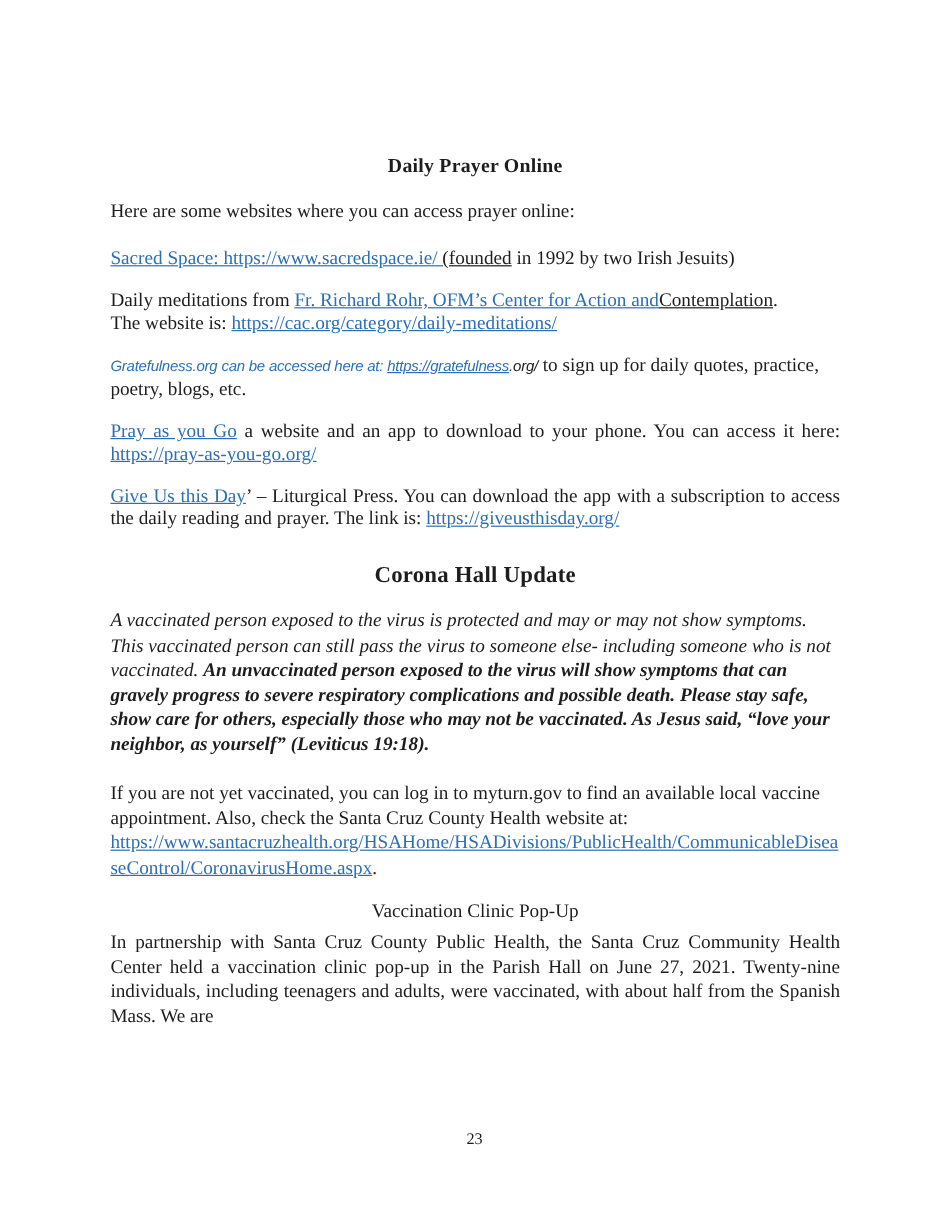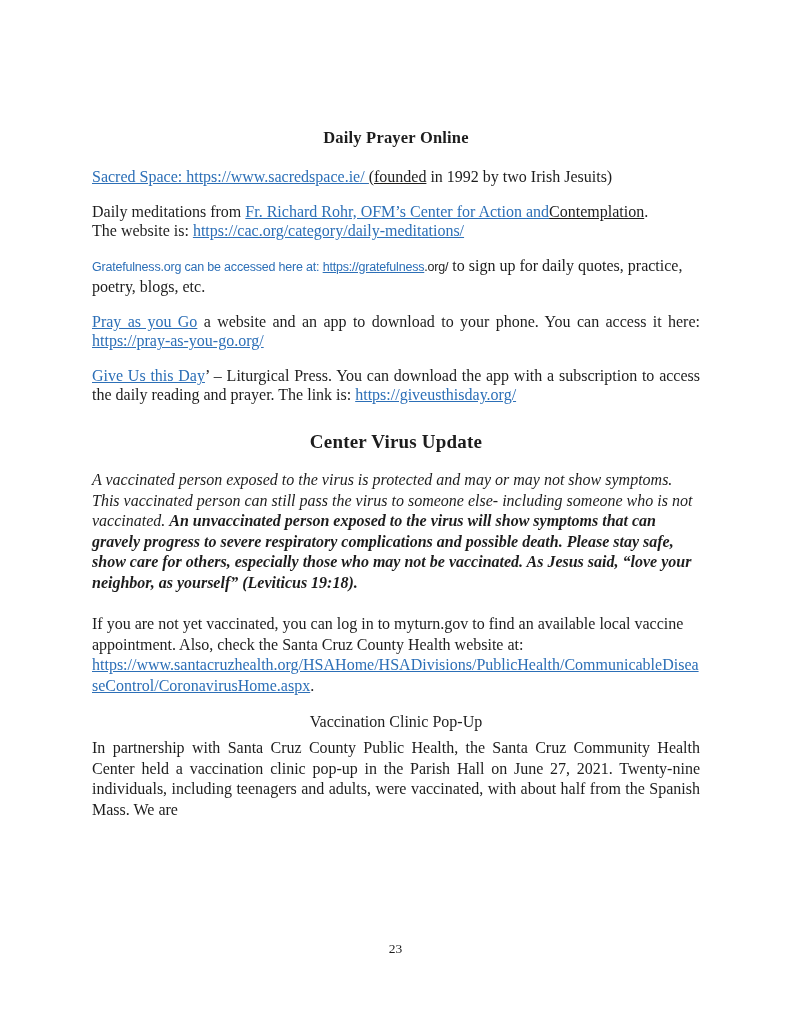--- a/index.html
+++ b/index.html
@@ -14,21 +14,21 @@
   .doc-title {
     font-size:16.5px; font-weight:700; text-align:center;
     line-height:20px; margin:0 0 19px; letter-spacing:.2px;
   }
   .intro { line-height:19px; margin:0 0 20px; }
   .item  { line-height:19px; margin:0 0 16px; }
   .justify-full { text-align:justify; text-align-last:justify; }
   .justify { text-align:justify; }
   a.link { color:var(--link-color); text-decoration:underline; cursor:pointer; }
   .u-black { text-decoration:underline; }
-  .cond { font-family:"Liberation Sans", sans-serif; font-size:12.5px; letter-spacing:-0.2px; }
+  .cond { font-family:"Liberation Sans", sans-serif; font-size:12.5px; letter-spacing:-0.2px;font-style:italic; }
   .cond-blue { color:var(--link-color); }
   a.link.cond { font-size:12.5px; letter-spacing:-0.2px; font-family:"Liberation Sans", sans-serif; }
   .section-title {
     font-size:19px; font-weight:700; text-align:center;
     line-height:23px; margin:26px 0 17px; letter-spacing:.2px;
   }
   .para { line-height:20.5px; margin:0 0 21px; }
   .para-tight { line-height:20.5px; margin:0 0 16px; }
   .italic-run { font-style:italic; }
   .bold-italic-run { font-style:italic; font-weight:700; }
@@ -43,32 +43,33 @@
     text-align:center; font-size:13.5px; line-height:16px;
   }
 </style>
 </head>
 <body>
 
 <div class="page">
 
   <h1 class="doc-title">Daily Prayer Online</h1>
 
+  <p class="intro">Here are some websites where you can access prayer online:</p>
 
   <p class="item"><a class="link">Sacred Space: https://www.sacredspace.ie/ </a><span class="u-black">(founded</span><span> in 1992 by two Irish Jesuits)</span></p>
 
   <p class="item"><span>Daily meditations from </span><a class="link">Fr. Richard Rohr, OFM’s Center for Action and</a><span class="u-black">Contemplation</span><span>.</span><br><span>The website is: </span><a class="link">https://cac.org/category/daily-meditations/</a></p>
 
   <p class="item"><span class="cond cond-blue">Gratefulness.org can be accessed here at: </span><a class="link cond">https://gratefulness</a><span class="cond">.org/</span><span> to sign up for daily quotes, practice, poetry, blogs, etc.</span></p>
 
   <p class="item justify-full"><a class="link">Pray as you Go</a><span> a website and an app to download to your phone. You can access it here:</span><br><a class="link">https://pray-as-you-go.org/</a></p>
 
   <p class="item justify"><a class="link">Give Us this Day</a><span>’ – Liturgical Press. You can download the app with a subscription to access the daily reading and prayer. The link is: </span><a class="link">https://giveusthisday.org/</a></p>
 
-  <h2 class="section-title">Center Virus Update</h2>
+  <h2 class="section-title">Corona Hall Update</h2>
 
 
   <p class="para"><span class="italic-run">A vaccinated person exposed to the virus is protected and may or may not show symptoms. This vaccinated person can still pass the virus to someone else- including someone who is not vaccinated. </span><span class="bold-italic-run">An unvaccinated person exposed to the virus will show symptoms that can gravely progress to severe respiratory complications and possible death. Please stay safe, show care for others, especially those who may not be vaccinated. As Jesus said, “love your neighbor, as yourself” (Leviticus 19:18).</span></p>
 
   <p class="para-tight"><span>If you are not yet vaccinated, you can log in to myturn.gov to find an available local vaccine appointment. Also, check the Santa Cruz County Health website at:</span><br><a class="link breakall">https://www.santacruzhealth.org/HSAHome/HSADivisions/PublicHealth/CommunicableDiseaseControl/CoronavirusHome.aspx</a><span>.</span></p>
 
   <h3 class="sub-title">Vaccination Clinic Pop-Up</h3>
 
   <p class="clinic-para">In partnership with Santa Cruz County Public Health, the Santa Cruz Community Health Center held a vaccination clinic pop-up in the Parish Hall on June 27, 2021. Twenty-nine individuals, including teenagers and adults, were vaccinated, with about half from the Spanish Mass. We are</p>
 

